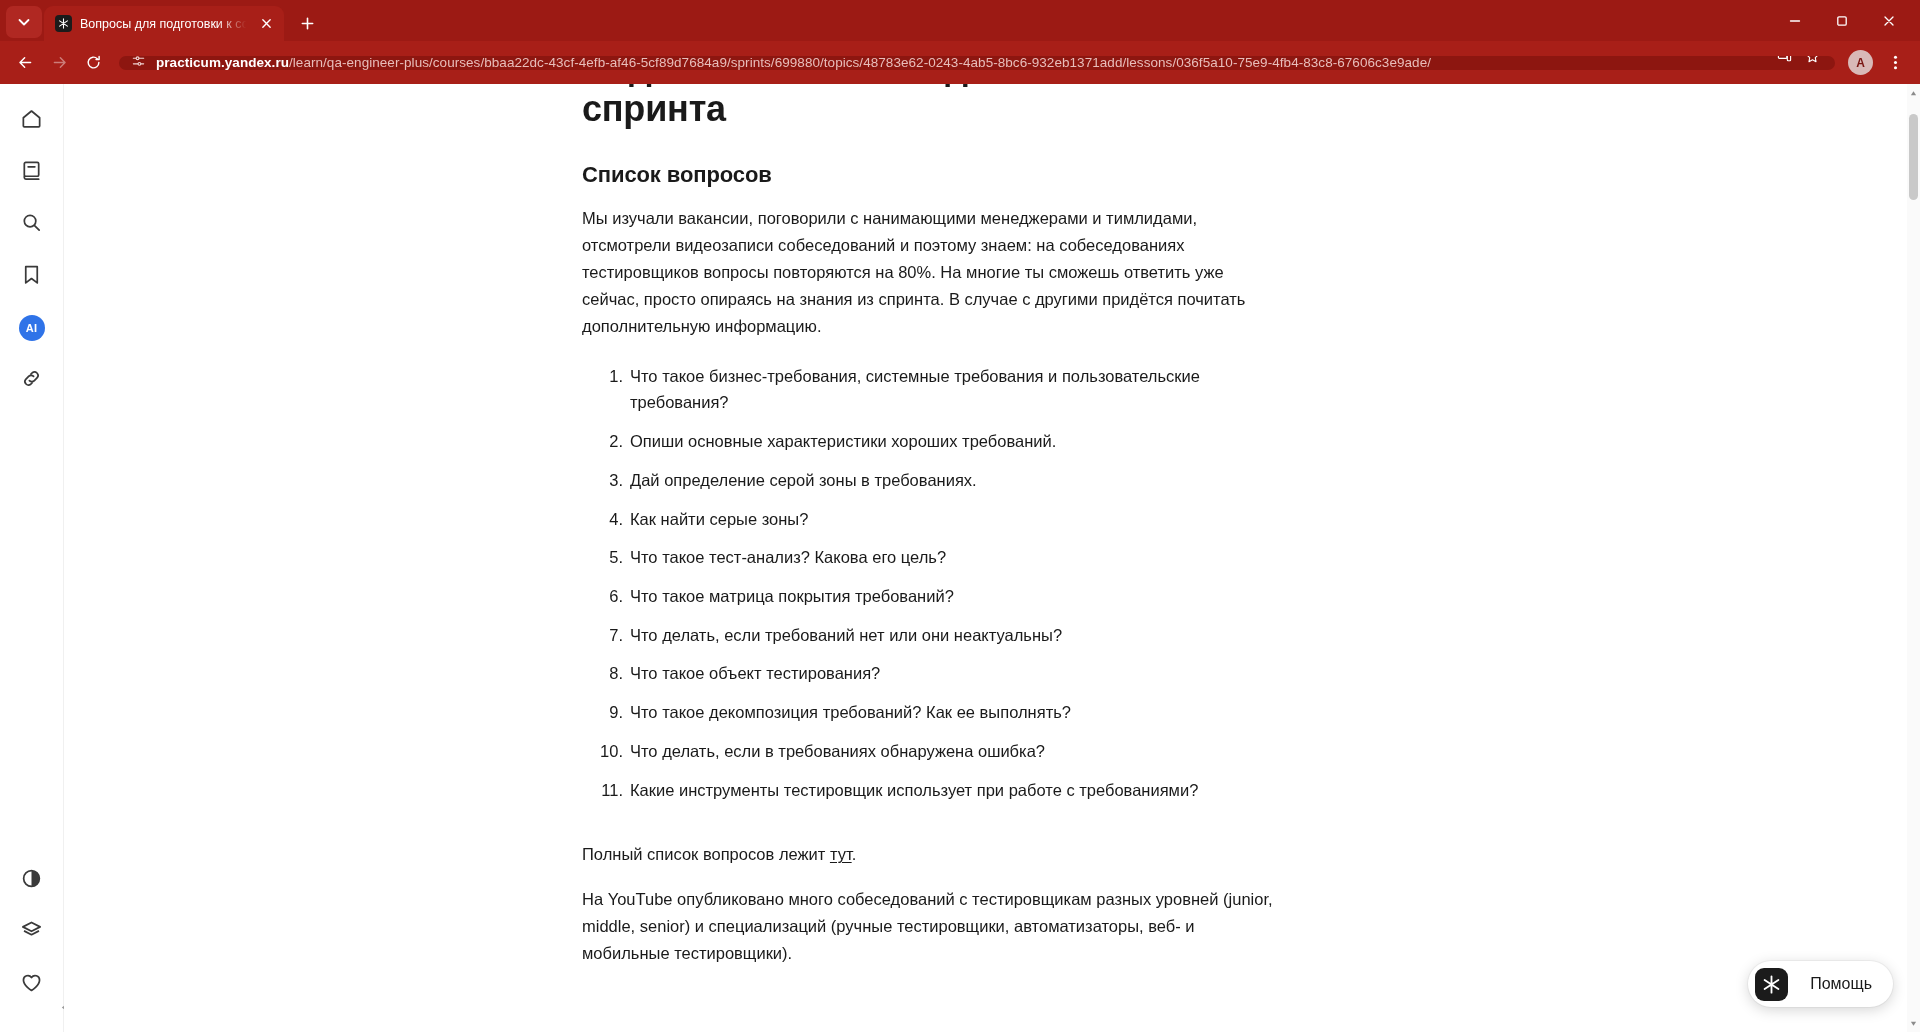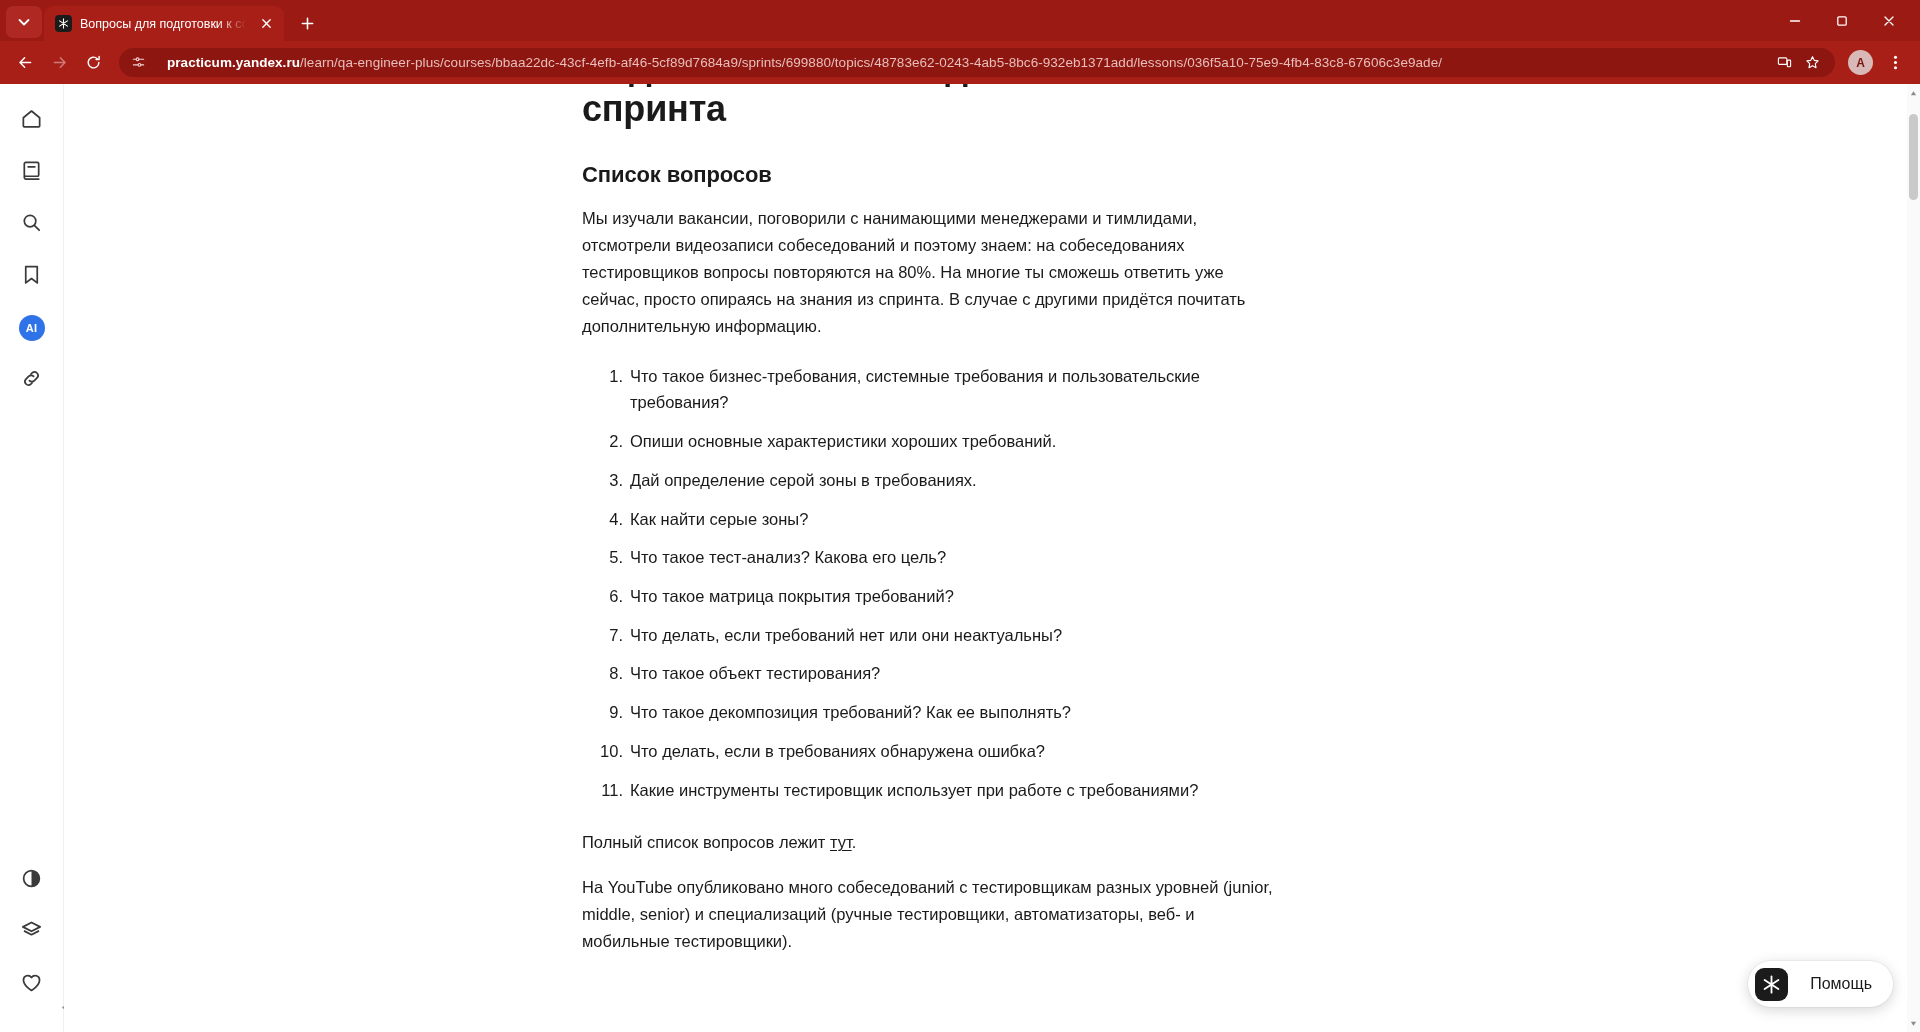--- a/index.html
+++ b/index.html
@@ -104,27 +104,27 @@
     display: flex; align-items: center; justify-content: center;
     border-radius: 50%;
     cursor: pointer;
     flex: 0 0 33px;
   }
   .nav-btn svg { width: 17px; height: 17px; }
   .nav-btn.disabled { opacity: 0.42; }
 
   .omnibox {
     flex: 1 1 auto;
-    height: 29px;
+    height: 14px;
     background: #8d1610;
     border-radius: 16px;
     margin: 0 7px 0 8px;
-    display: flex; align-items: center;
+    display: flex; align-items: flex-end;
     padding: 0 10px 0 11px;
-    gap: 20px;
+    gap: 9px;
     overflow: hidden;
     cursor: text;
   }
   .omni-icon { width: 17px; height: 17px; flex: 0 0 17px; display:flex; align-items:center; justify-content:center;}
   .omni-icon svg { width: 15px; height: 15px; }
   .omni-url {
     font-size: 13.5px;
     white-space: nowrap;
     overflow: hidden;
     color: #e8bdba;
@@ -232,21 +232,21 @@
   h2.section-title.video { margin-top: 44px; margin-bottom: 20px; font-size: 23px; }
 
   p.para {
     font-size: 16.5px;
     line-height: 1.63;
     color: #1a1a1a;
     margin-bottom: 18px;
   }
 
   ol.qlist {
-    margin: 23px 0 26px 0;
+    margin: 23px 0 38px 0;
     padding-left: 45px;
     list-style: none;
     counter-reset: q;
   }
   ol.qlist li {
     counter-increment: q;
     position: relative;
     font-size: 16.5px;
     line-height: 1.62;
     margin-bottom: 12px;

